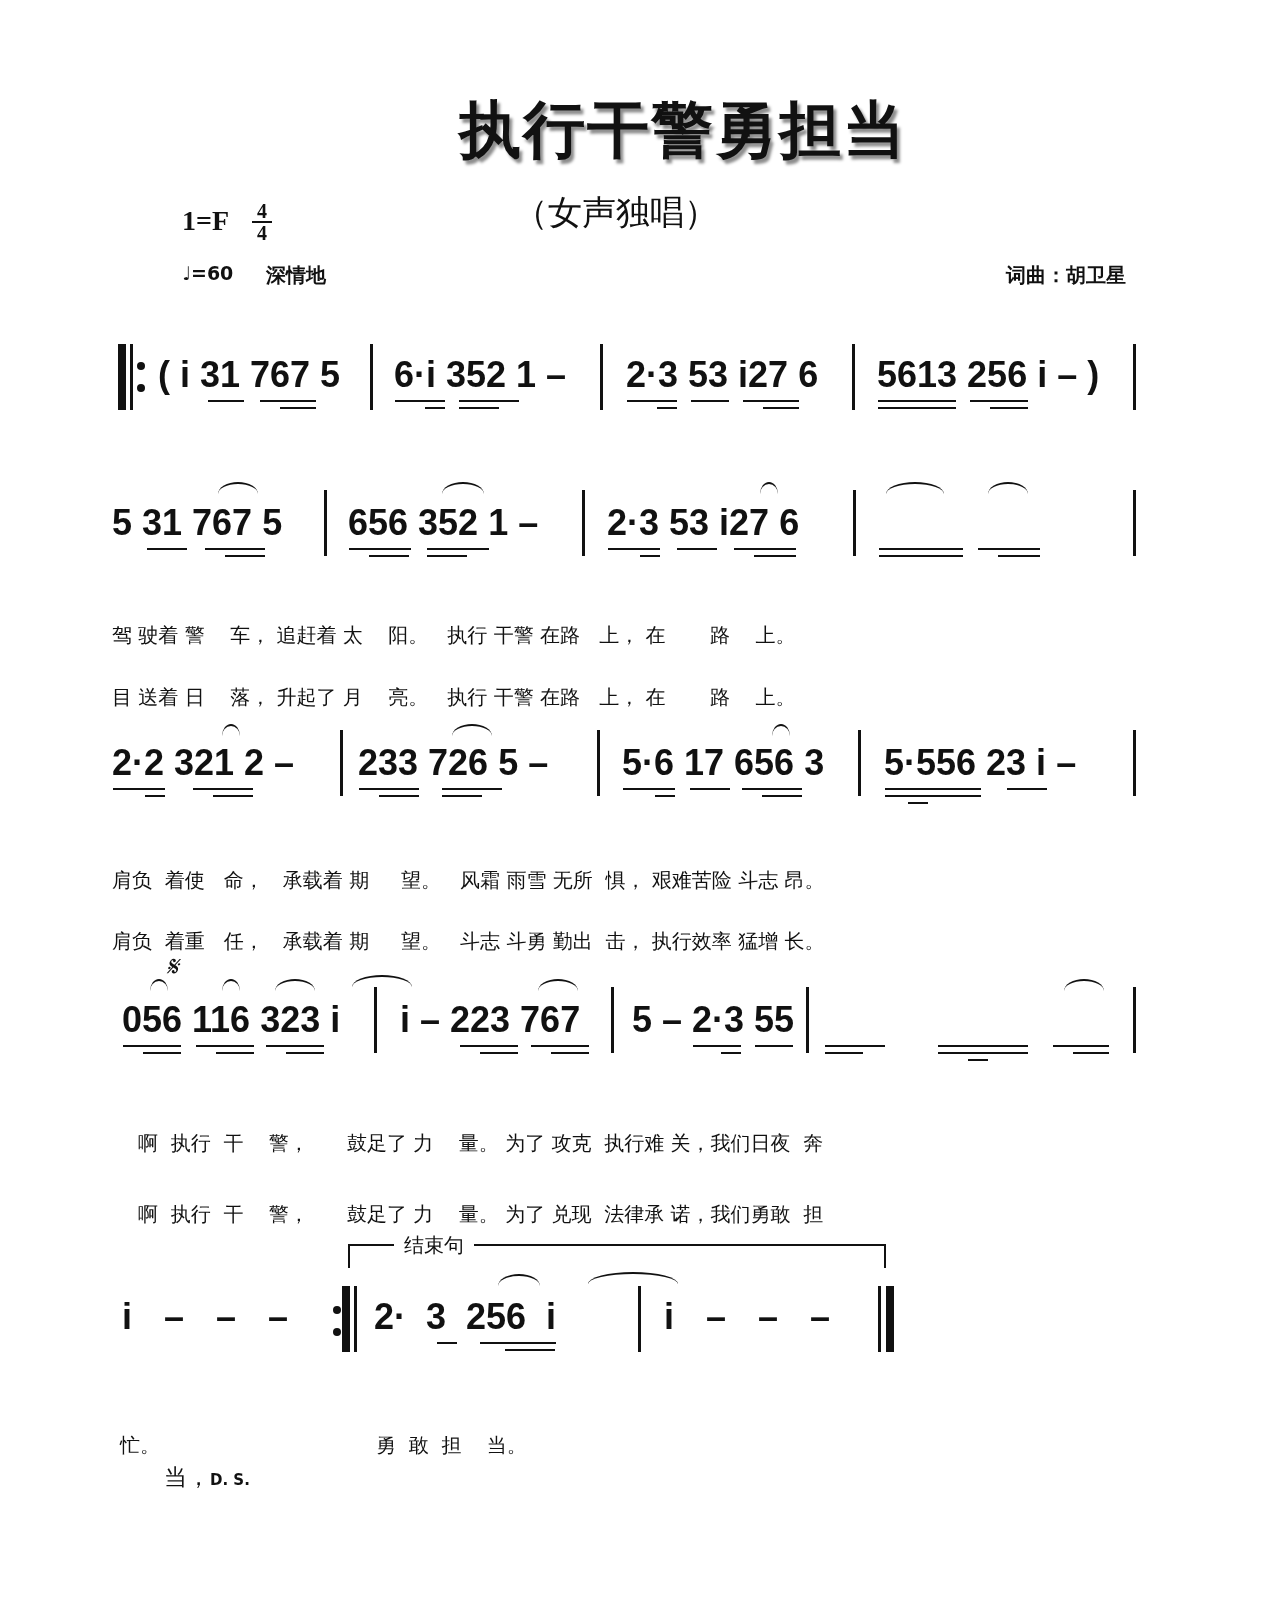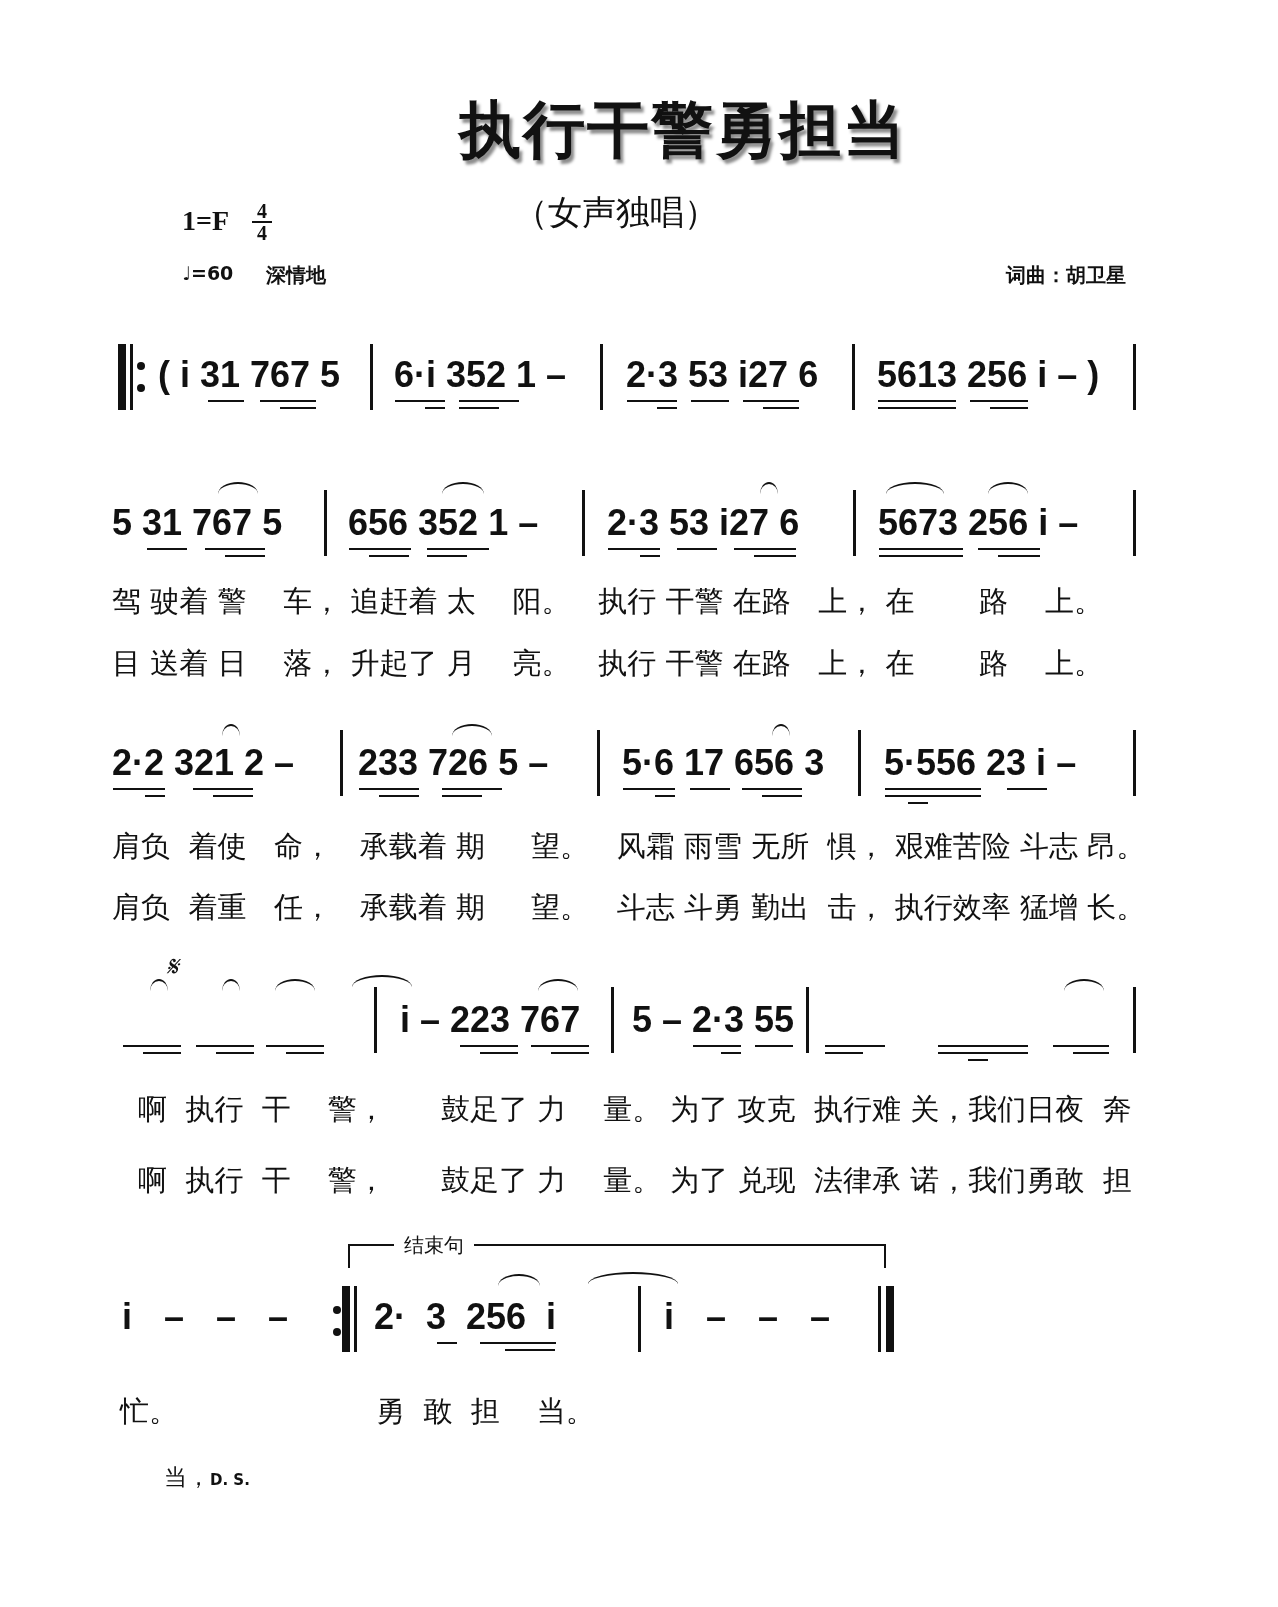--- a/index.html
+++ b/index.html
@@ -16,21 +16,21 @@
 
   .row { position: absolute; left: 0; width: 1278px; height: 80px; }
   .bar { position: absolute; width: 3px; background: #111; height: 66px; }
   .dbar { position: absolute; height: 66px; }
   .dbar .thin { position: absolute; left: 0; width: 3px; height: 100%; background: #111; }
   .dbar .thick { position: absolute; left: 8px; width: 8px; height: 100%; background: #111; }
   .repdots { position: absolute; width: 8px; height: 30px; }
   .repdots::before, .repdots::after { content: ""; position: absolute; left: 0; width: 8px; height: 8px; border-radius: 50%; background: #111; }
   .repdots::before { top: 0; } .repdots::after { bottom: 0; }
   .notes { position: absolute; font-family: "Liberation Sans", sans-serif; font-weight: bold; font-size: 36px; white-space: pre; letter-spacing: 0px; }
-  .lyric { position: absolute; font-size: 29px; white-space: pre; }
+  .lyric { position: absolute; font-size: 20px; white-space: pre; margin-top: 40px; }
   .ul { position: absolute; height: 2px; background: #111; }
   .slur { position: absolute; border-top: 2.5px solid #111; border-radius: 50% 50% 0 0 / 100% 100% 0 0; height: 10px; }
   .segno { left: 122px; top: 950px; font-size: 28px; font-style: italic; font-family: "DejaVu Serif", serif; }
   .bracket { position: absolute; border: 2px solid #111; border-bottom: none; }
   .bracket-label { position: absolute; background: #fff; padding: 0 10px; font-size: 20px; }
   .ds { left: 120px; top: 1462px; font-size: 23px; }
   .ds small { font-size: 15px; font-weight: bold; }
 </style>
 </head>
 <body>
@@ -85,21 +85,20 @@
   <div class="slur" style="left:442px; top:-6px; width:42px;"></div>
   <div class="slur" style="left:760px; top:-6px; width:18px;"></div>
   <div class="slur" style="left:886px; top:-6px; width:58px;"></div>
   <div class="slur" style="left:988px; top:-6px; width:40px;"></div>
   <div class="notes" style="left:112px; top:14px;">5 31 767 5</div>
   <div class="bar" style="left:324px; top:2px;"></div>
   <div class="notes" style="left:348px; top:14px;">656 352 1 –</div>
   <div class="bar" style="left:582px; top:2px;"></div>
   <div class="notes" style="left:607px; top:14px;">2·3 53 i27 6</div>
   <div class="bar" style="left:853px; top:2px;"></div>
-  <div class="notes" style="left:878px; top:14px;">5673 256 i –</div>
   <div class="bar" style="left:1133px; top:2px;"></div>
   <div class="ul" style="left:147px; top:60px; width:40px;"></div>
   <div class="ul" style="left:205px; top:60px; width:60px;"></div>
     <div class="ul" style="left:225px; top:67px; width:40px;"></div>
   <div class="ul" style="left:349px; top:60px; width:62px;"></div>
     <div class="ul" style="left:369px; top:67px; width:40px;"></div>
   <div class="ul" style="left:427px; top:60px; width:62px;"></div>
     <div class="ul" style="left:427px; top:67px; width:40px;"></div>
   <div class="ul" style="left:608px; top:60px; width:52px;"></div>
     <div class="ul" style="left:640px; top:67px; width:20px;"></div>
@@ -148,20 +147,21 @@
 <div class="lyric" style="left:112px; top:888px;">肩负  着重   任，   承载着 期     望。   斗志 斗勇 勤出  击， 执行效率 猛增 长。</div>
 
 <div class="abs segno">𝄋</div>
 <div class="row" style="top:985px;">
   <div class="slur" style="left:150px; top:-6px; width:18px;"></div>
   <div class="slur" style="left:222px; top:-6px; width:18px;"></div>
   <div class="slur" style="left:275px; top:-6px; width:40px;"></div>
   <div class="slur" style="left:352px; top:-10px; width:60px;"></div>
   <div class="slur" style="left:538px; top:-6px; width:40px;"></div>
   <div class="slur" style="left:1064px; top:-6px; width:40px;"></div>
+  <div class="notes" style="left:122px; top:14px;">056 116 323 i</div>
   <div class="bar" style="left:374px; top:2px;"></div>
   <div class="notes" style="left:400px; top:14px;">i – 223 767</div>
   <div class="bar" style="left:611px; top:2px;"></div>
   <div class="notes" style="left:632px; top:14px;">5 – 2·3 55</div>
   <div class="bar" style="left:806px; top:2px;"></div>
   <div class="bar" style="left:1133px; top:2px;"></div>
   <div class="ul" style="left:123px; top:60px; width:58px;"></div>
     <div class="ul" style="left:143px; top:67px; width:38px;"></div>
   <div class="ul" style="left:196px; top:60px; width:58px;"></div>
     <div class="ul" style="left:216px; top:67px; width:38px;"></div>

